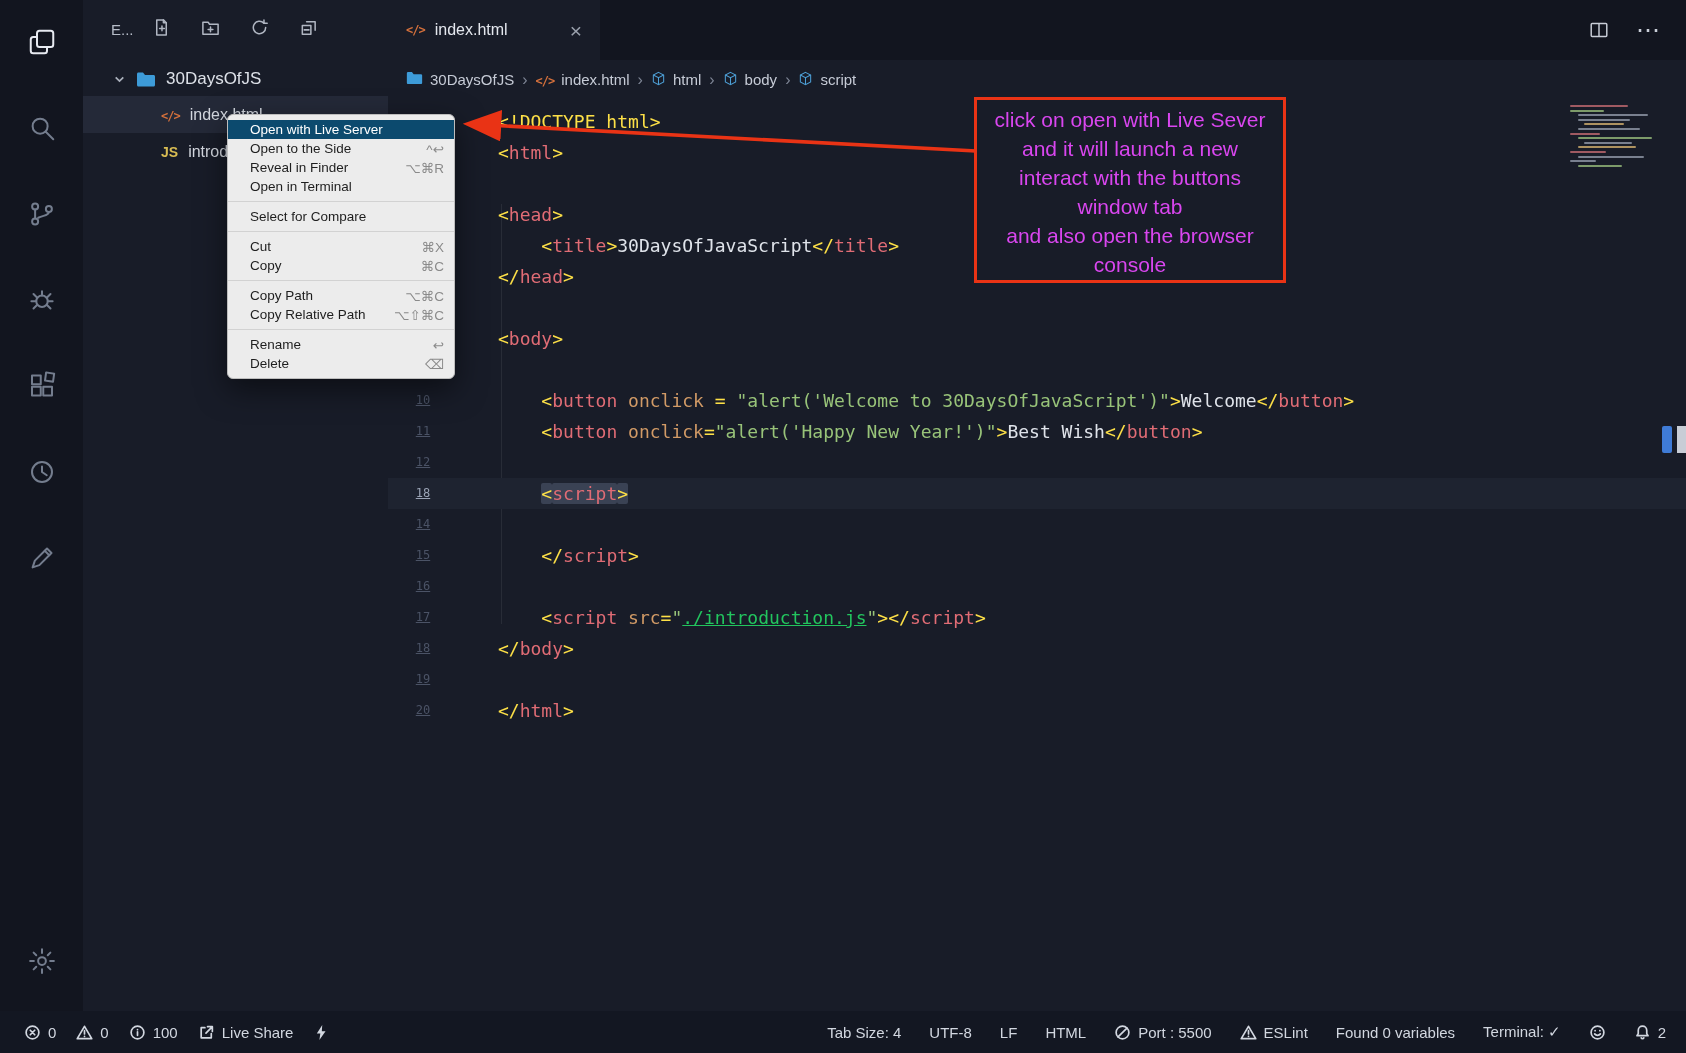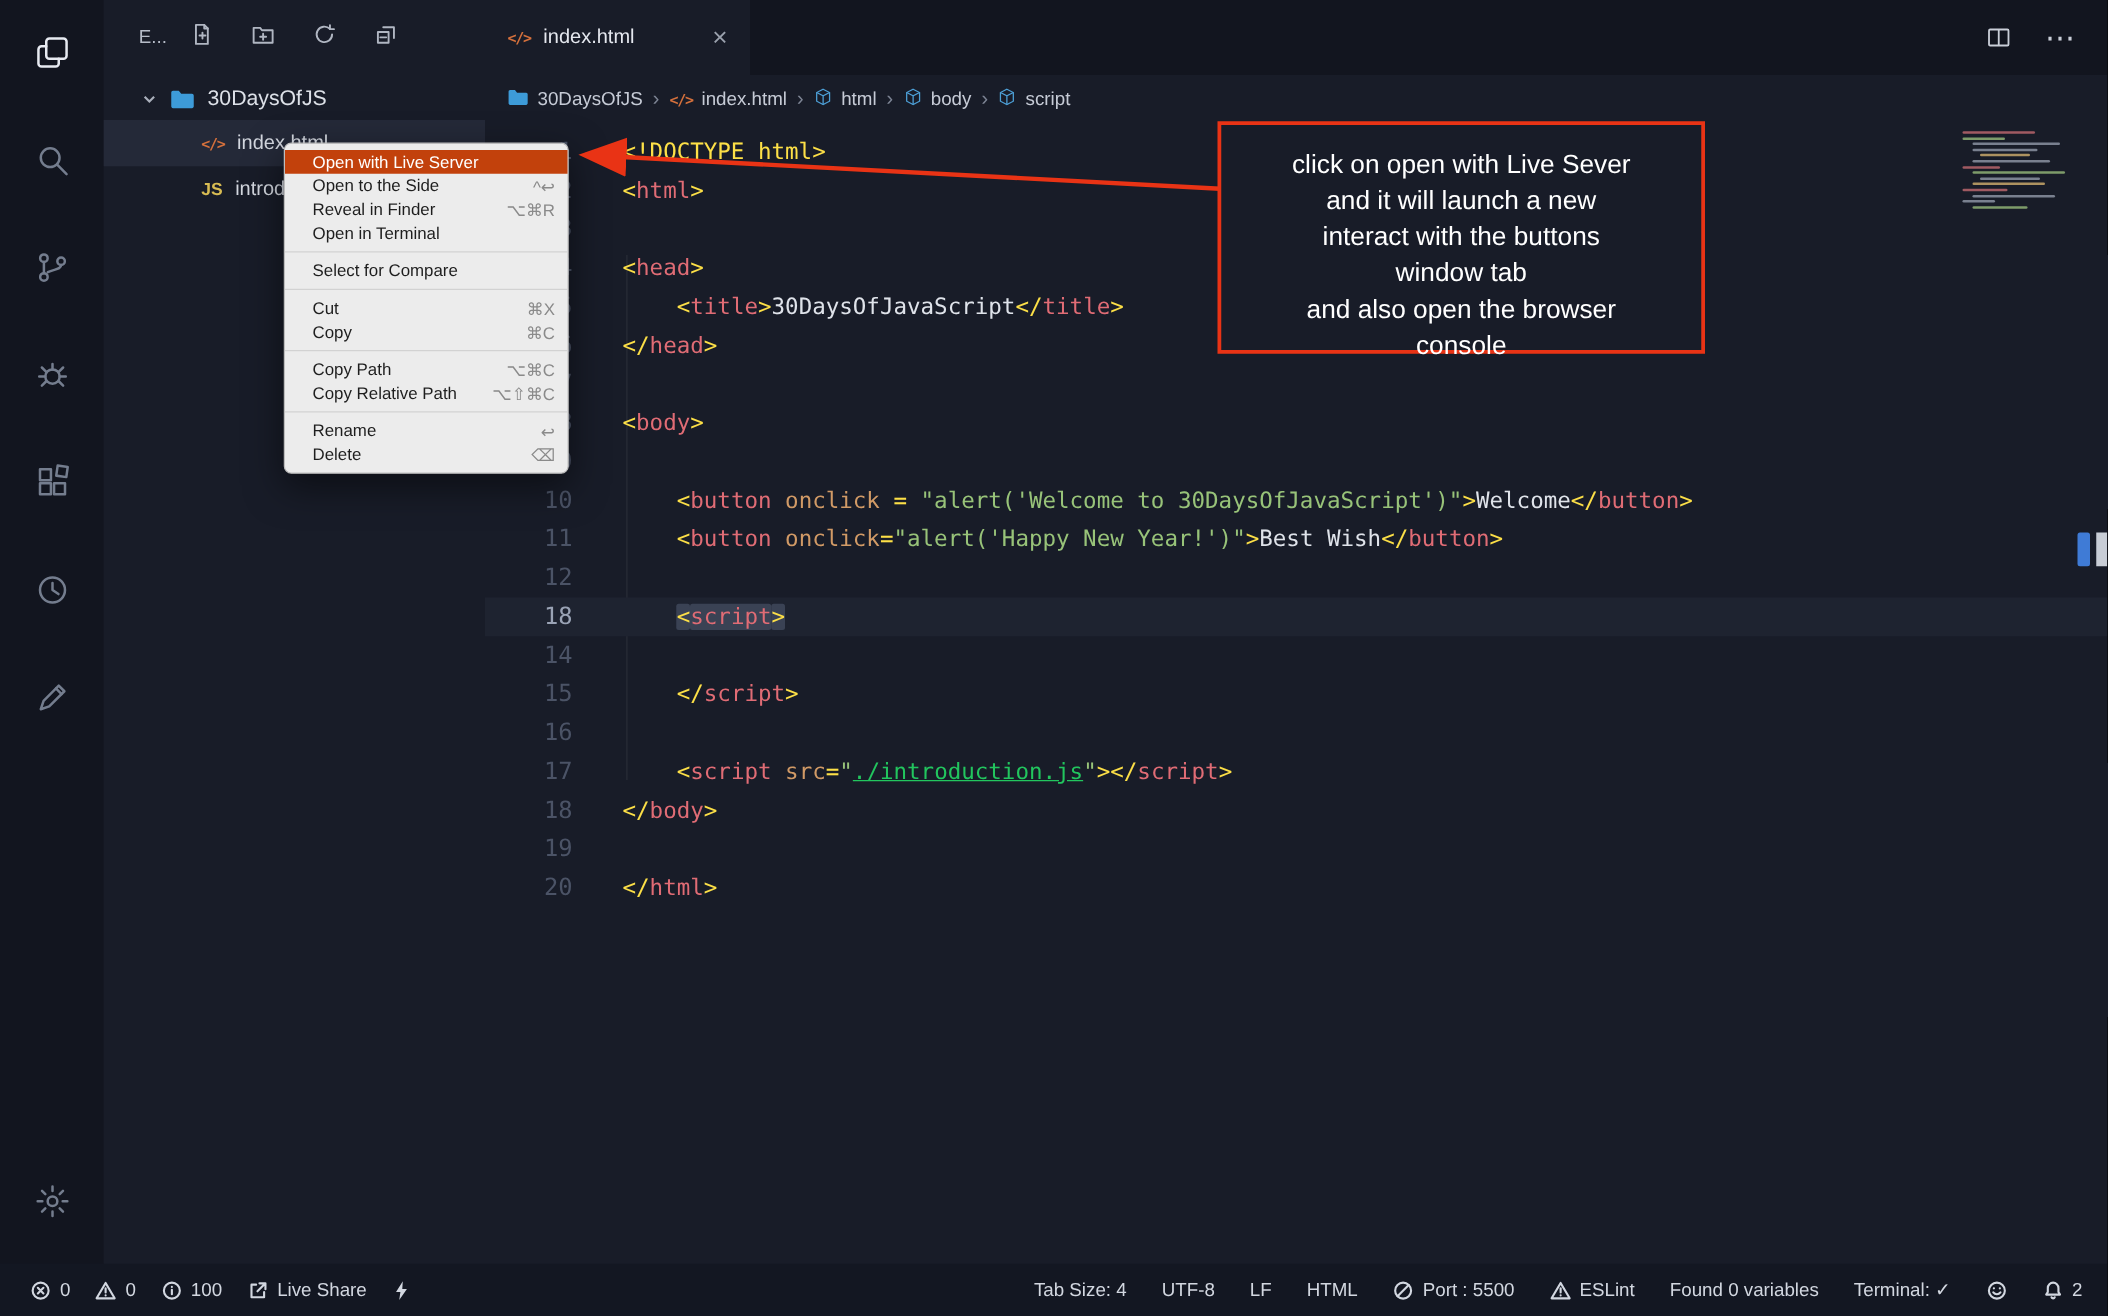--- a/index.html
+++ b/index.html
@@ -42,21 +42,21 @@
     align-items:center;padding-left:18px;color:#c6cbd6;font-size:15px;}
   .crumb{display:flex;align-items:center;gap:7px;cursor:pointer;}
   .crumb-sep{color:#7d8494;margin:0 8px;font-size:16px;}
 
   
   .code-area{position:absolute;left:388px;top:99px;right:0;bottom:42px;background:#181c28;overflow:hidden;}
   .indent-guide{position:absolute;left:113px;top:105px;width:1px;height:420px;background:rgba(255,255,255,.07);}
   .code-lines{position:relative;padding-top:7px;}
   .code-line{display:flex;height:31px;line-height:31px;font-family:"DejaVu Sans Mono",monospace;font-size:18px;white-space:pre;}
   .code-line.active{background:#1e2330;}
-  .line-num{width:70px;text-align:right;color:#4b5366;font-size:19px;flex:none;}
+  .line-num{width:70px;text-align:center;color:#4b5366;font-size:12px;flex:none;text-decoration:underline;}
   .code-line.active .line-num{color:#9aa3b5;}
   .line-text{margin-left:40px;}
   .tok-plain{color:#fde047}.tok-tag{color:#e06c75}.tok-attr{color:#d19a66}.tok-str{color:#98c379}
   .tok-strjs{color:#e5c07b}.tok-text{color:#dfe3ea}.tok-obj{color:#e06c75}.tok-fn{color:#61afef}
   .tok-link{color:#22c55e;text-decoration:underline}
   .hl{background:#3a4254;border-radius:2px;}
   .minimap{position:absolute;top:6px;right:20px;width:96px;}
   .mm-row{height:2px;margin-bottom:2.6px;border-radius:1px;}
   .ov-blue{position:absolute;top:327px;right:14px;width:10px;height:27px;background:#3f7bd6;border-radius:2px;}
   .ov-white{position:absolute;top:327px;right:0;width:9px;height:27px;background:#c8cdd6;}
@@ -66,28 +66,28 @@
     align-items:center;color:#d2d7e0;font-size:15px;box-sizing:border-box;padding:0 20px 0 24px;}
   .sb-left{display:flex;align-items:center;gap:20px;}
   .sb-right{margin-left:auto;display:flex;align-items:center;gap:28px;}
   .sb-item{display:flex;align-items:center;gap:7px;cursor:pointer;}
   .sb-item svg{width:17px;height:17px;}
 
   
   .context-menu{position:absolute;left:227px;top:114px;width:226px;background:#ececec;border:1px solid #bdbdbd;
     border-radius:6px;box-shadow:0 10px 30px rgba(0,0,0,.5);padding:5px 0;z-index:50;font-size:13.5px;color:#1e1e1e;}
   .menu-item{display:flex;justify-content:space-between;align-items:center;height:19px;padding:0 10px 0 22px;cursor:pointer;}
-  .menu-item.highlighted{background:#c2410c;color:#fff;}
+  .menu-item.highlighted{background:#0c4a6e;color:#fff;}
   .menu-shortcut{color:#8a8a8a;}
   .menu-item.highlighted .menu-shortcut{color:#fff;}
   .menu-separator{height:1px;background:#d2d2d2;margin:5px 0;}
 
   
-  .annotation{position:absolute;left:974px;top:97px;width:390px;height:186px;border:3px solid #e93315;
-    color:#ffffff;text-align:center;font-size:21px;line-height:29px;padding-top:17px;box-sizing:border-box;z-index:55;}
+  .annotation{position:absolute;left:974px;top:97px;width:312px;height:186px;border:3px solid #e93315;
+    color:#d946ef;text-align:center;font-size:21px;line-height:29px;padding-top:5px;box-sizing:border-box;z-index:55;}
   .arrow-overlay{position:absolute;left:0;top:0;width:1686px;height:1053px;z-index:60;pointer-events:none;}
 </style>
 </head>
 <body>
 
 <div class="app">
 
   <nav class="activity-bar">
     <div id="ab-top">
         <div class="ab-icon active">

